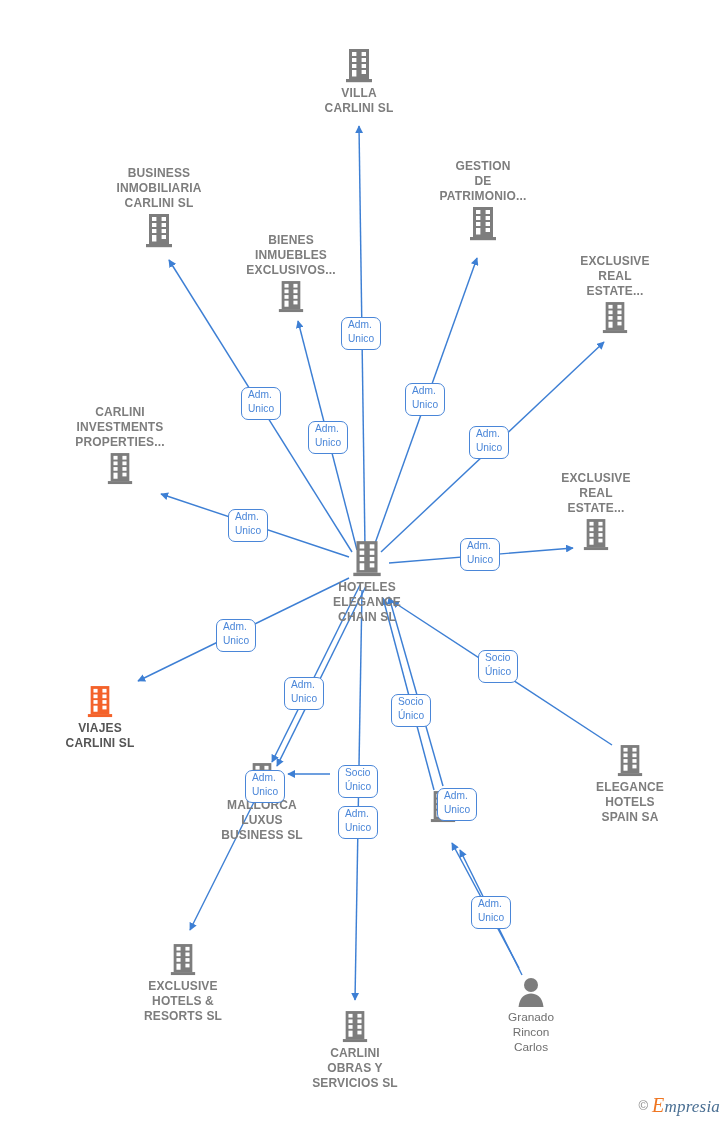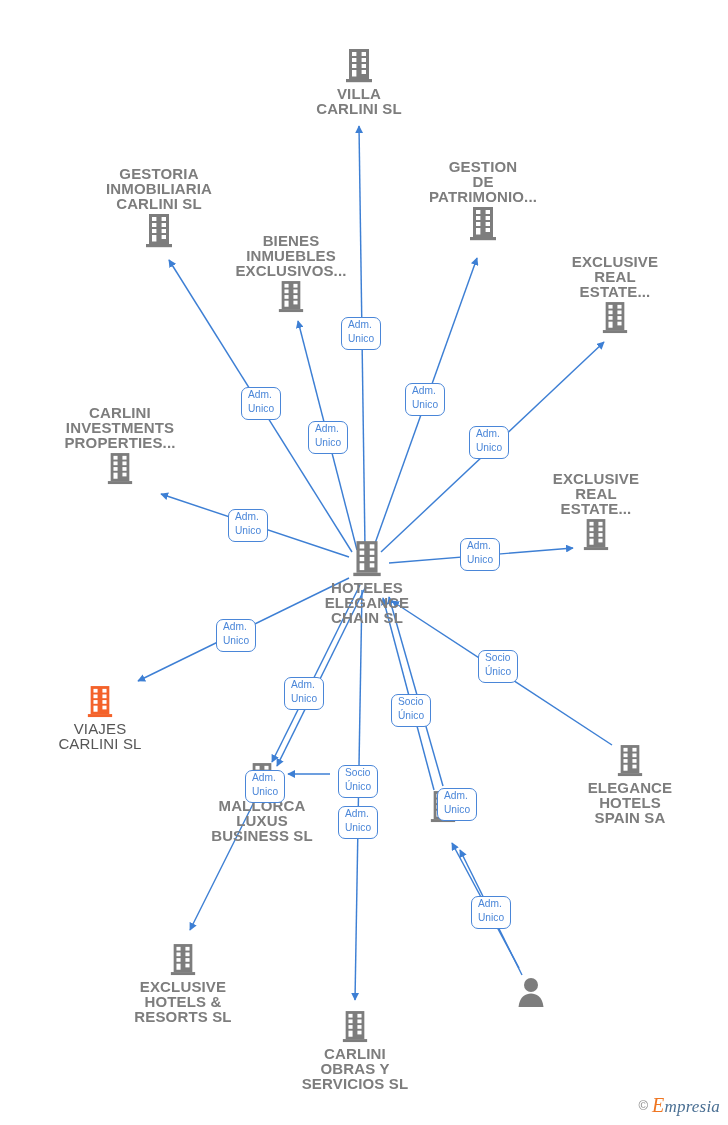--- a/index.html
+++ b/index.html
@@ -4,24 +4,24 @@
 <style>
   html,body{margin:0;padding:0;background:#ffffff;}
   body{width:728px;height:1125px;position:relative;overflow:hidden;
        font-family:"Liberation Sans","DejaVu Sans",sans-serif;}
   #canvas{position:absolute;inset:0;width:728px;height:1125px;}
   svg#edges{position:absolute;left:0;top:0;width:728px;height:1125px;}
 
   .node{position:absolute;text-align:center;width:160px;margin-left:-80px;}
   .node .glyph{display:block;line-height:0;}
   .node .glyph svg{display:block;margin:0 auto;}
-  .node .label{font-size:15px;line-height:15px;color:#7d7d7d;letter-spacing:.15px;
+  .node .label{font-size:12px;line-height:15px;color:#7d7d7d;letter-spacing:.15px;
                font-weight:bold;white-space:pre-line;}
   .node.person .label{font-weight:normal;font-size:11.8px;color:#6f6f6f;letter-spacing:0;}
-  .node.focus .label{color:#555555;font-weight:normal;}
+  .node.focus .label{color:#555555;font-weight:bold;}
 
   .node.below .label{margin-top:2px;}
 
   .elabel{position:absolute;border:1.4px solid #4a86d8;border-radius:7px;background:#ffffff;
           color:#4a86d8;font-size:10.2px;line-height:13.5px;padding:0 6px 4px 6px;
           text-align:left;white-space:pre-line;box-sizing:border-box;}
 
   #watermark{position:absolute;right:8px;bottom:8px;display:flex;align-items:center;gap:4px;}
   #watermark .c{color:#8a8a8a;font-size:13px;}
   #watermark .brand{font-family:Liberation Serif, serif;font-style:italic;
@@ -92,21 +92,21 @@
           <rect x="8" y="24" width="4.4" height="6.5"></rect>
             <rect x="17.6" y="24" width="4.4" height="4"></rect>
         </g>
       </svg>
     </span>
     <div class="label">VILLA
 CARLINI  SL</div>
   </div>
 
   <div class="node" style="left:159px;top:166px;">
-    <div class="label">GESTORIA
+    <div class="label">BUSINESS
 INMOBILIARIA
 CARLINI  SL</div>
     <span class="glyph">
       <svg width="30" height="38" viewBox="0 0 30 38" aria-hidden="true">
         <rect x="5" y="3" width="20" height="30" fill="#7d7d7d"></rect>
         <rect x="2" y="33" width="26" height="3.2" fill="#7d7d7d"></rect>
         <g fill="#ffffff">
           <rect x="8" y="6" width="4.4" height="4"></rect>
             <rect x="17.6" y="6" width="4.4" height="4"></rect>
           <rect x="8" y="12" width="4.4" height="4"></rect>
@@ -380,20 +380,23 @@
 SERVICIOS  SL</div>
   </div>
 
   <div class="node below person" style="left:531px;top:976px;">
     <span class="glyph">
       <svg width="30" height="32" viewBox="0 0 30 32" aria-hidden="true">
         <circle cx="15" cy="9" r="7" fill="#7d7d7d"></circle>
         <path d="M2.5 31 C3.5 20.5 10 17.5 15 17.5 C20 17.5 26.5 20.5 27.5 31 Z" fill="#7d7d7d"></path>
       </svg>
     </span>
+    <div class="label">Granado
+Rincon
+Carlos</div>
   </div>
 
   <div class="elabel" style="left:341px;top:317px;">Adm.
 Unico</div>
   <div class="elabel" style="left:241px;top:387px;">Adm.
 Unico</div>
   <div class="elabel" style="left:308px;top:421px;">Adm.
 Unico</div>
   <div class="elabel" style="left:405px;top:383px;">Adm.
 Unico</div>

